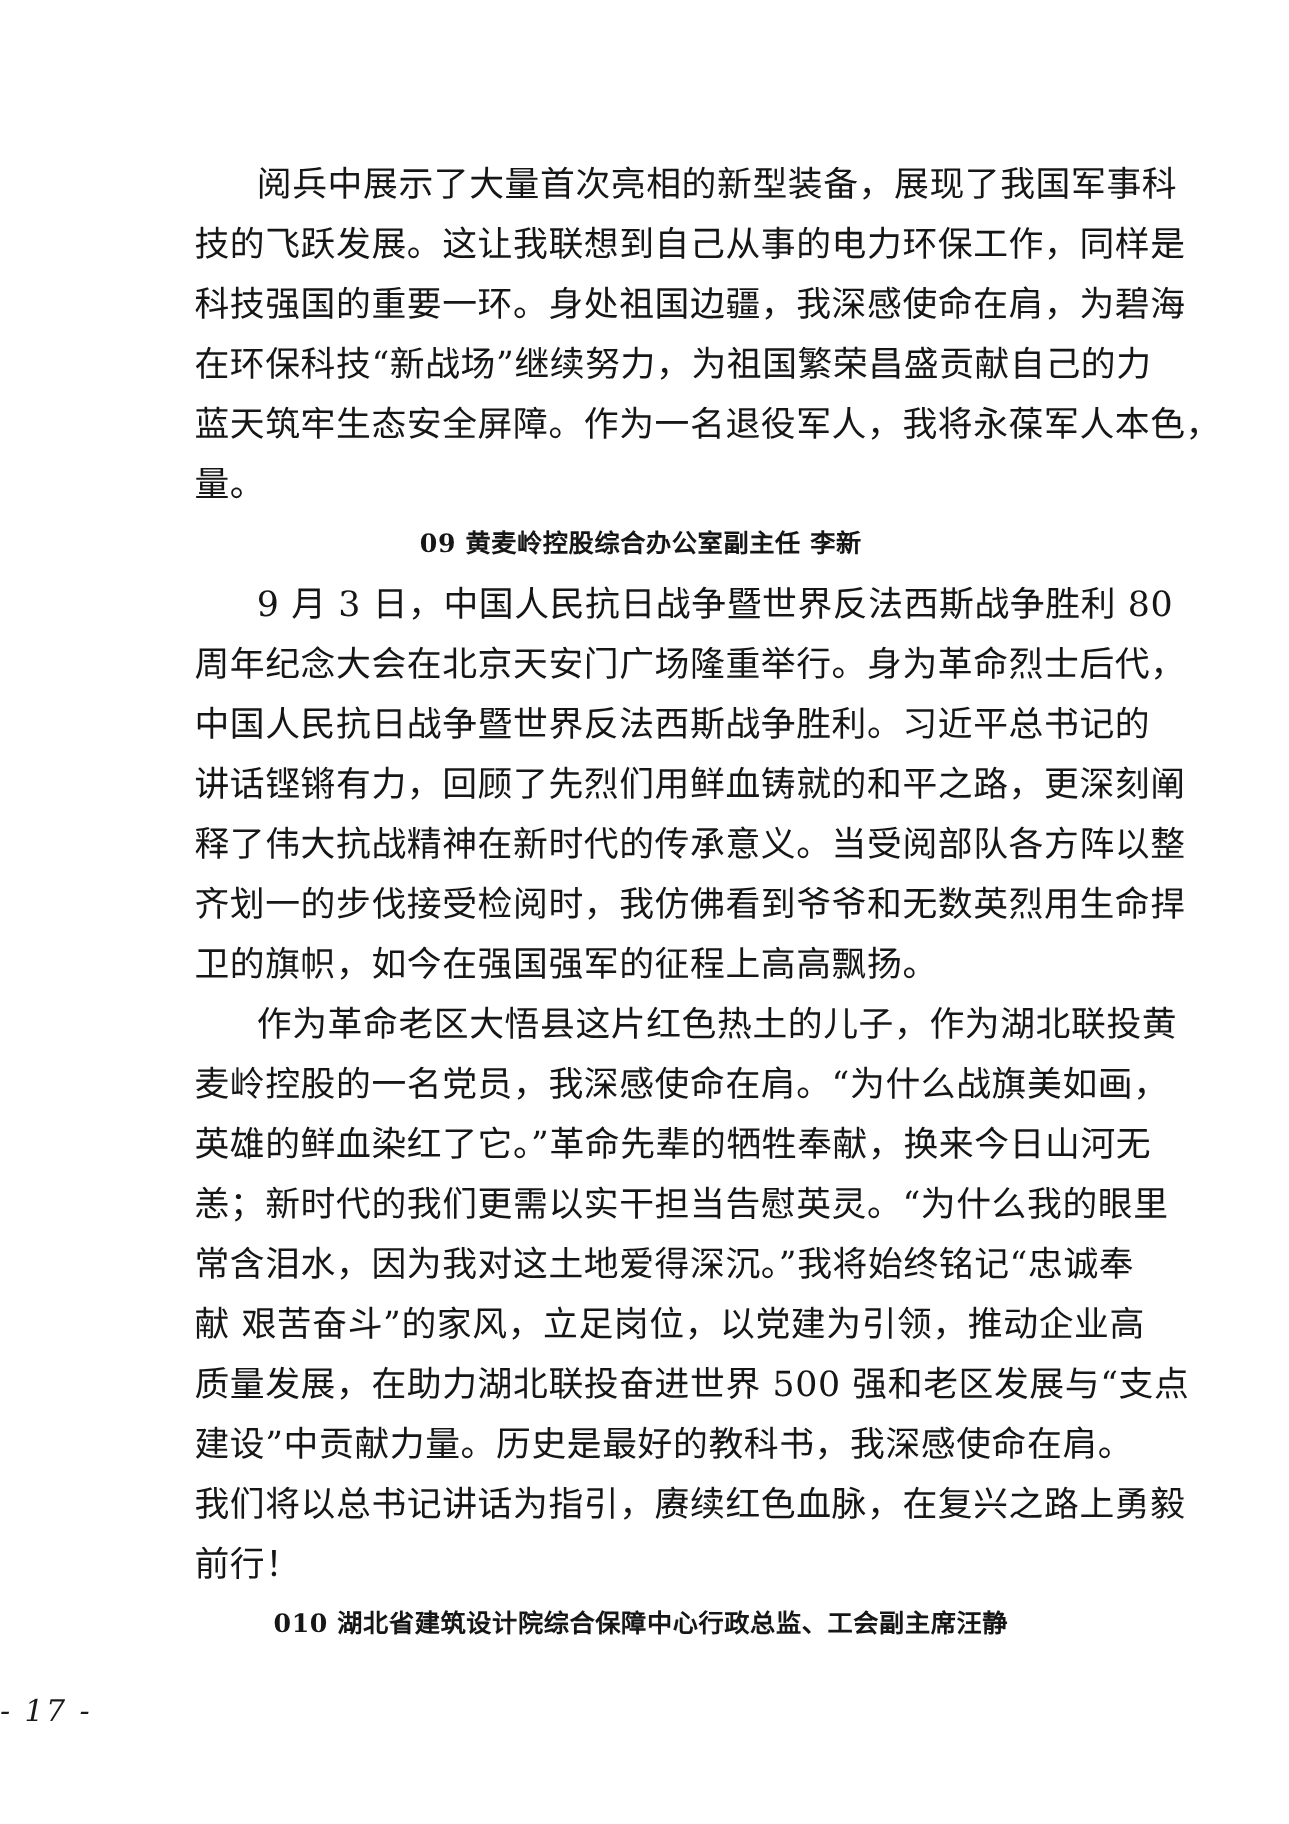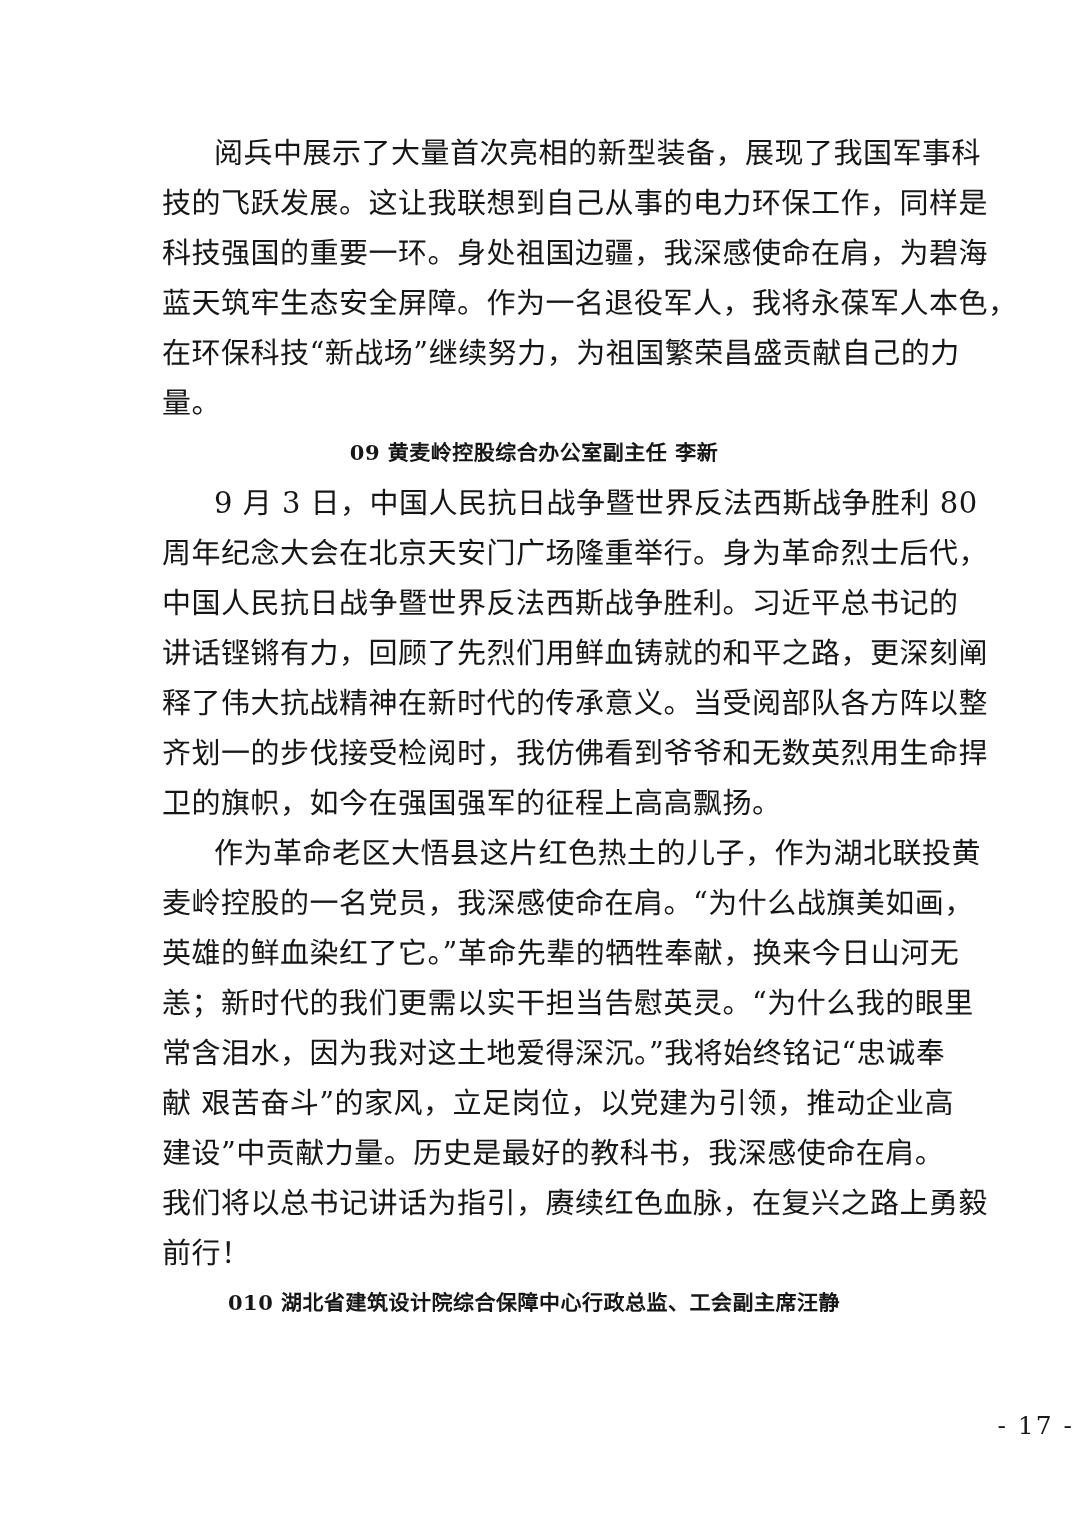--- a/index.html
+++ b/index.html
@@ -52,38 +52,39 @@
     white-space: nowrap;
     letter-spacing: 0.5px;
   }
   .footer {
     position: absolute;
     left: 0;
     top: 1405px;
     width: 100%;
     height: 42px;
     line-height: 42px;
-    text-align: right;
+    text-align: left;
     font-size: 25px;
     color: #1a1a1a;
     letter-spacing: 2px;
+    font-style: italic;
   }
 </style>
 </head>
 <body>
 
 <div class="page">
   <div class="content">
 
     <div>
       <div class="line first-line">阅兵中展示了大量首次亮相的新型装备，展现了我国军事科</div>
       <div class="line">技的飞跃发展。这让我联想到自己从事的电力环保工作，同样是</div>
       <div class="line">科技强国的重要一环。身处祖国边疆，我深感使命在肩，为碧海</div>
+      <div class="line">在环保科技“新战场”继续努力，为祖国繁荣昌盛贡献自己的力</div>
       <div class="line">蓝天筑牢生态安全屏障。作为一名退役军人，我将永葆军人本色，</div>
-      <div class="line">在环保科技“新战场”继续努力，为祖国繁荣昌盛贡献自己的力</div>
       <div class="line para-end">量。</div>
     </div>
 
     <div class="heading">09 黄麦岭控股综合办公室副主任 李新</div>
 
     <div>
       <div class="line first-line">9 月 3 日，中国人民抗日战争暨世界反法西斯战争胜利 80</div>
       <div class="line">周年纪念大会在北京天安门广场隆重举行。身为革命烈士后代，</div>
       <div class="line">中国人民抗日战争暨世界反法西斯战争胜利。习近平总书记的</div>
       <div class="line">讲话铿锵有力，回顾了先烈们用鲜血铸就的和平之路，更深刻阐</div>
@@ -92,20 +93,21 @@
       <div class="line para-end">卫的旗帜，如今在强国强军的征程上高高飘扬。</div>
     </div>
 
     <div>
       <div class="line first-line">作为革命老区大悟县这片红色热土的儿子，作为湖北联投黄</div>
       <div class="line">麦岭控股的一名党员，我深感使命在肩。“为什么战旗美如画，</div>
       <div class="line">英雄的鲜血染红了它。”革命先辈的牺牲奉献，换来今日山河无</div>
       <div class="line">恙；新时代的我们更需以实干担当告慰英灵。“为什么我的眼里</div>
       <div class="line">常含泪水，因为我对这土地爱得深沉。”我将始终铭记“忠诚奉</div>
       <div class="line">献 艰苦奋斗”的家风，立足岗位，以党建为引领，推动企业高</div>
+      <div class="line">质量发展，在助力湖北联投奋进世界 500 强和老区发展与“支点</div>
       <div class="line">建设”中贡献力量。历史是最好的教科书，我深感使命在肩。</div>
       <div class="line">我们将以总书记讲话为指引，赓续红色血脉，在复兴之路上勇毅</div>
       <div class="line para-end">前行！</div>
     </div>
 
     <div class="heading">010 湖北省建筑设计院综合保障中心行政总监、工会副主席汪静</div>
 
   </div>
 
   <div class="footer">- 17 -</div>

